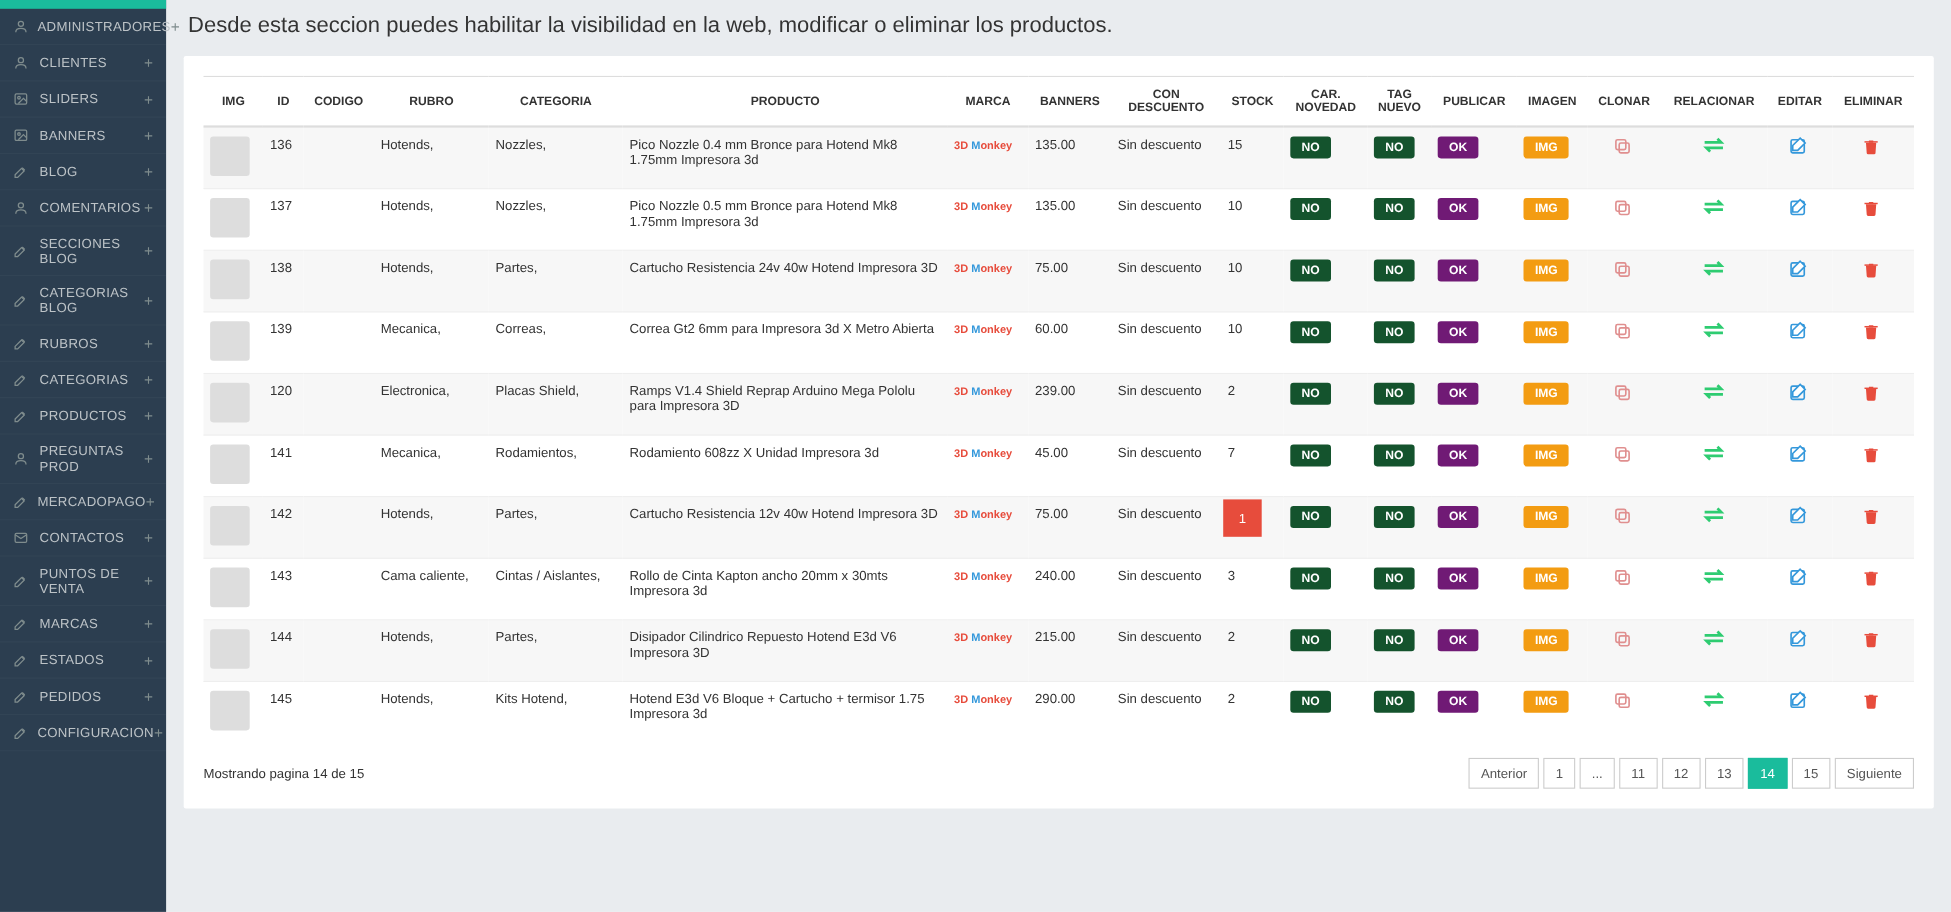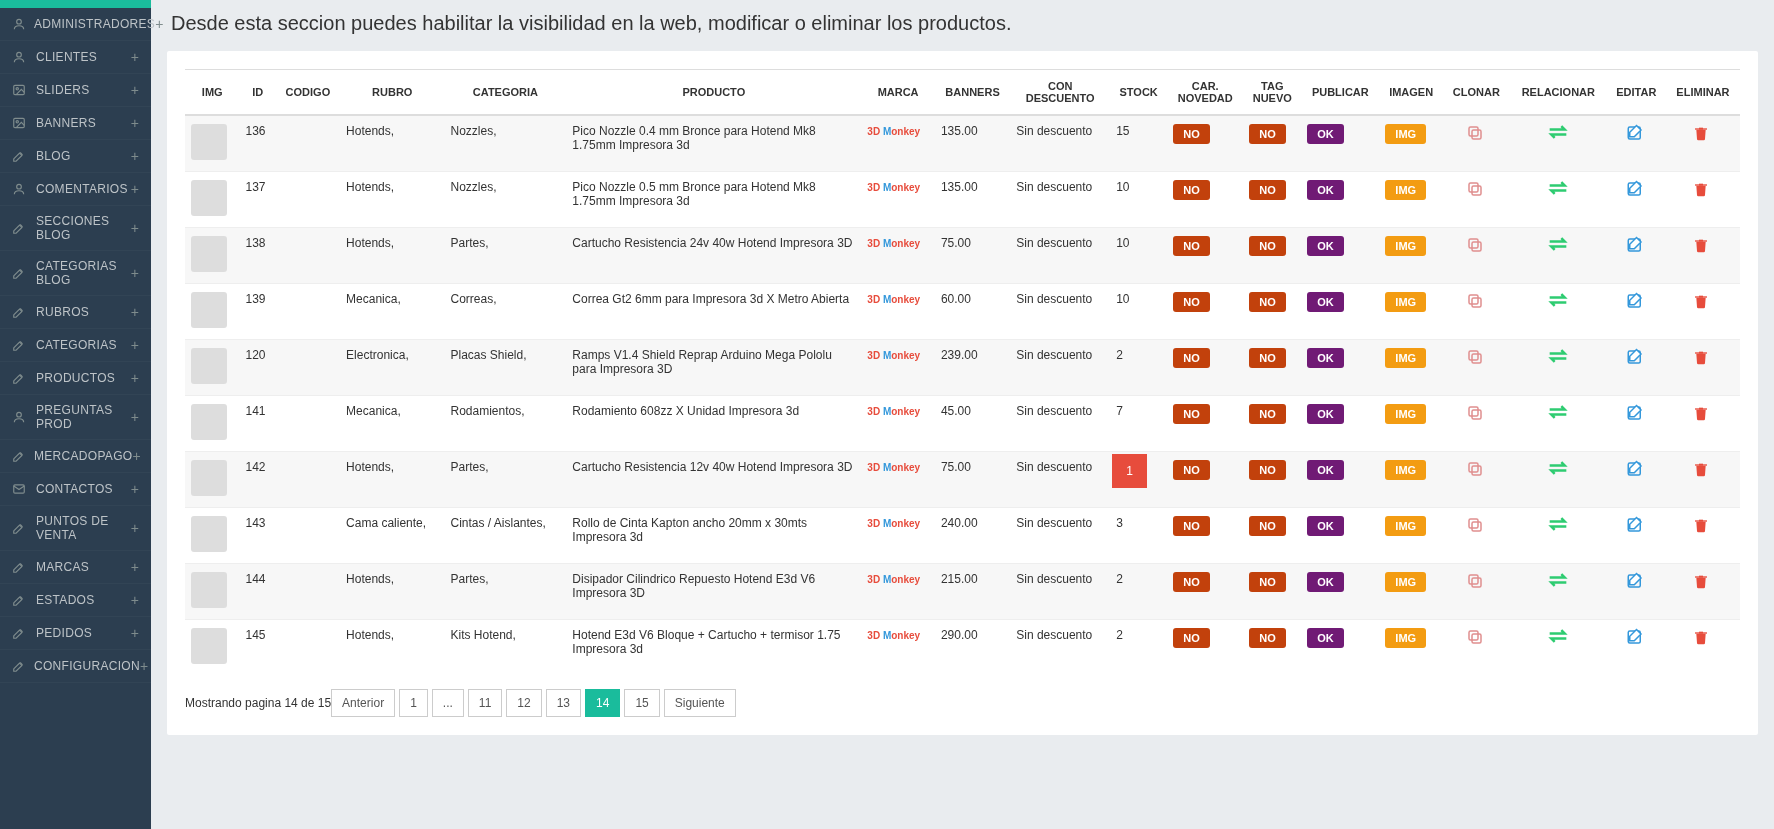--- a/index.html
+++ b/index.html
@@ -18,26 +18,26 @@
 .controls select { margin: 2px 0; border: 1px solid #ccc; border-radius: 3px; padding: 1px 18px 1px 4px; background: #fff; }
 .search-box input { border: 1px solid #ccc; padding: 6px 8px; width: 130px; margin-top: 4px; }
 table { width: 100%; border-collapse: collapse; font-size: 12px; }
 th { padding: 10px 6px; text-align: center; font-weight: 600; color: #333; border-top: 1px solid #ddd; border-bottom: 2px solid #ddd; white-space: nowrap; font-size: 11px; }
 td { padding: 8px 6px; border-top: 1px solid #eee; vertical-align: top; }
 tr:nth-child(odd) td { background: #f7f7f7; }
 .thumb { width: 36px; height: 36px; background: #ddd; border-radius: 3px; display: inline-block; }
 .brand { color: #e74c3c; font-size: 10px; font-weight: bold; }
 .brand .m { color: #3498db; }
 .btn { display: inline-block; padding: 4px 10px; border-radius: 3px; color: #fff; font-size: 11px; font-weight: 600; cursor: pointer; text-align: center; }
-.btn-no { background: #c2410c; }
+.btn-no { background: #14532d; }
 .btn-ok { background: #701a75; }
 .btn-img { background: #f39c12; }
 .stock-low { background: #e74c3c; color: #fff; display: inline-block; padding: 10px 14px; margin: -6px -4px; }
 .action-icon { display: inline-block; width: 20px; text-align: center; cursor: pointer; }
-.footer-row { display: flex; align-items: center; margin-top: 14px; font-size: 12px; }
+.footer-row { display: flex; justify-content: space-between; align-items: center; margin-top: 14px; font-size: 12px; }
 .pagination { display: flex; gap: 4px; }
 .pg { border: 1px solid #ccc; padding: 6px 10px; cursor: pointer; background: #fff; color: #555; font-size: 12px; }
 .pg.active { background: #1abc9c; color: #fff; border-color: #1abc9c; }
 svg { display: block; }
 </style>
 </head>
 <body>
 
 <div class="layout">
   <div class="sidebar">

